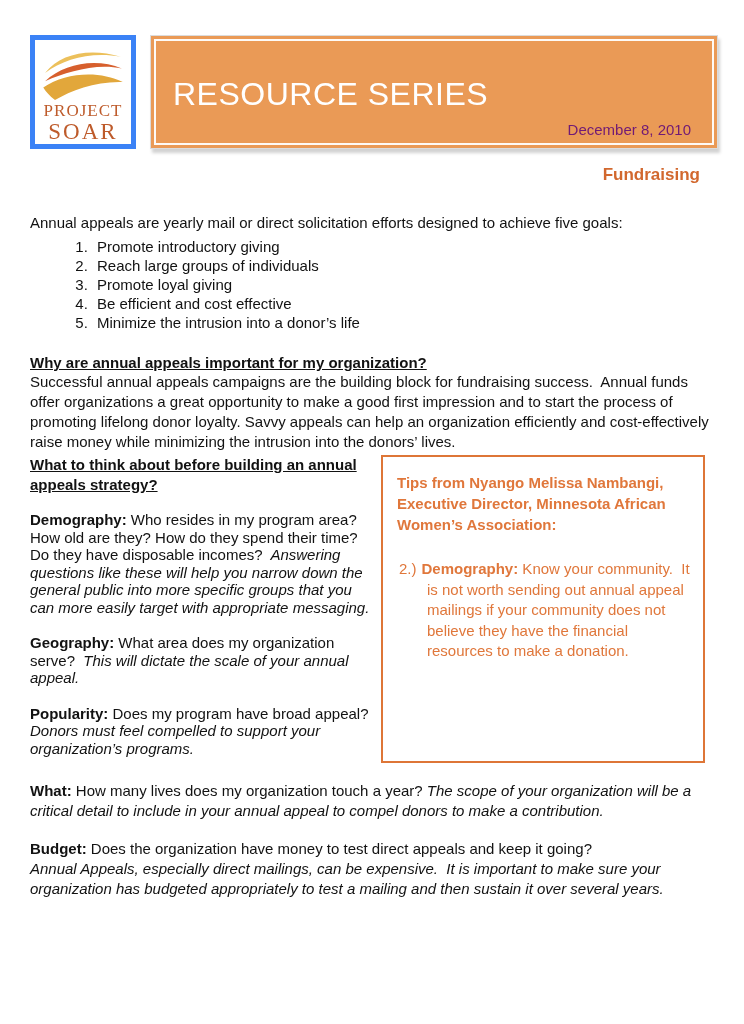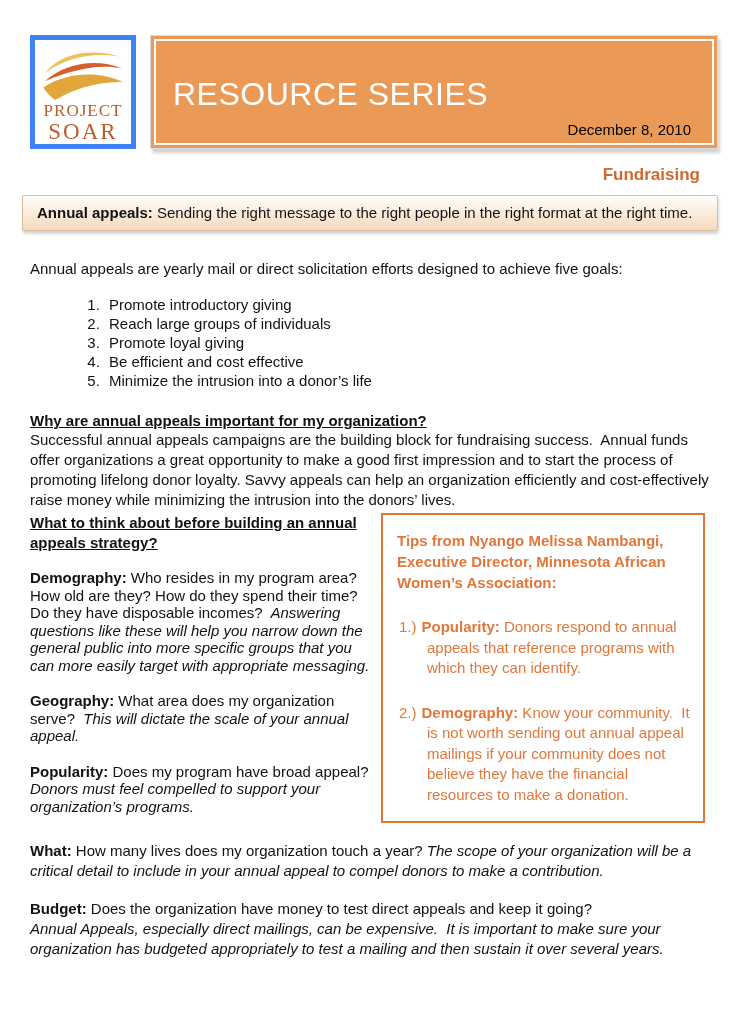--- a/index.html
+++ b/index.html
@@ -41,21 +41,21 @@
       inset 0 0 0 3px #EA9A56,
       inset 0 0 0 5px rgba(255,255,255,0.95),
       2px 4px 3px rgba(0,0,0,0.18);
   }
   .banner-title {
     position:absolute; left:22px; top:40px;
     color:#ffffff; font-size:32px; letter-spacing:0.5px;
   }
   .banner-date {
     position:absolute; right:26px; bottom:10px;
-    color:#000000; font-size:15px;
+    color:#701a75; font-size:15px;
   }
 
   
   .category {
     margin-top:16px; text-align:right; padding-right:18px;
     color:#D2682E; font-weight:bold; font-size:17px; line-height:20px;
   }
 
   
   .callout {
@@ -67,21 +67,21 @@
   }
 
   
   .section-what { margin-top:28px; }
   .section-why  { margin-top:21px; }
   .sec-heading {
     font-weight:bold; text-decoration:underline;
     font-size:15px; line-height:19px; margin:0;
   }
   .sec-body { margin:0; line-height:20px; }
-  ol.goals { margin:16px; padding:0 0 0 58px; line-height:19px; }
+  ol.goals { margin:4px; padding:0 0 0 58px; line-height:19px; }
   ol.goals li { padding-left:5px; }
 
   
   .two-col { display:flex; margin-top:3px; align-items:flex-start; }
   .left-col { width:345px; flex:none; }
   .left-col .sec-heading { line-height:20px; }
   .left-para { margin:16px 0 0 0; line-height:17.5px; }
   .left-para + .left-para { margin-top:18px; }
 
   .tips-box {
@@ -118,23 +118,20 @@
       <div class="logo-line2">SOAR</div>
     </div>
     <div class="banner">
       <div class="banner-title">RESOURCE SERIES</div>
       <div class="banner-date">December 8, 2010</div>
     </div>
   </div>
 
   <div class="category">Fundraising</div>
 
-  <div class="callout">
-    <b class="t">Annual appeals:</b><span class="t"> Sending the right message to the right people in the right format at the right time.</span>
-  </div>
 
   <div class="section-what">
     <p class="sec-body">Annual appeals are yearly mail or direct solicitation efforts designed to achieve five goals:</p>
     <ol class="goals">
       <li>Promote introductory giving</li>
       <li>Reach large groups of individuals</li>
       <li>Promote loyal giving</li>
       <li>Be efficient and cost effective</li>
       <li>Minimize the intrusion into a donor’s life</li>
     </ol>
@@ -153,21 +150,20 @@
       <p class="left-para"><b class="t">Demography:</b><span class="t"> Who resides in my program area? How old are they? How do they spend their time? Do they have disposable incomes?</span><i class="t">  Answering questions like these will help you narrow down the general public into more specific groups that you can more easily target with appropriate messaging.</i></p>
 
       <p class="left-para"><b class="t">Geography:</b><span class="t"> What area does my organization serve?</span><i class="t">  This will dictate the scale of your annual appeal.</i></p>
 
       <p class="left-para"><b class="t">Popularity:</b><span class="t"> Does my program have broad appeal?</span><i class="t">  Donors must feel compelled to support your organization’s programs.</i></p>
     </div>
 
     <div class="tips-box">
       <p class="tips-title">Tips from Nyango Melissa Nambangi, Executive Director, Minnesota African Women’s Association:</p>
 
-      <div class="tip"><span class="tip-num">1.)</span><b class="t">Popularity:</b><span class="t"> Donors respond to annual appeals that reference programs with which they can identify.</span></div>
 
       <div class="tip"><span class="tip-num">2.)</span><b class="t">Demography:</b><span class="t"> Know your community.  It is not worth sending out annual appeal mailings if your community does not believe they have the financial resources to make a donation.</span></div>
     </div>
 
   </div>
 
   <p class="bottom-para"><b class="t">What:</b><span class="t"> How many lives does my organization touch a year? </span><i class="t">The scope of your organization will be a critical detail to include in your annual appeal to compel donors to make a contribution.</i></p>
 
   <p class="bottom-para">
       <span class="line"><b class="t">Budget:</b><span class="t"> Does the organization have money to test direct appeals and keep it going?</span></span>

